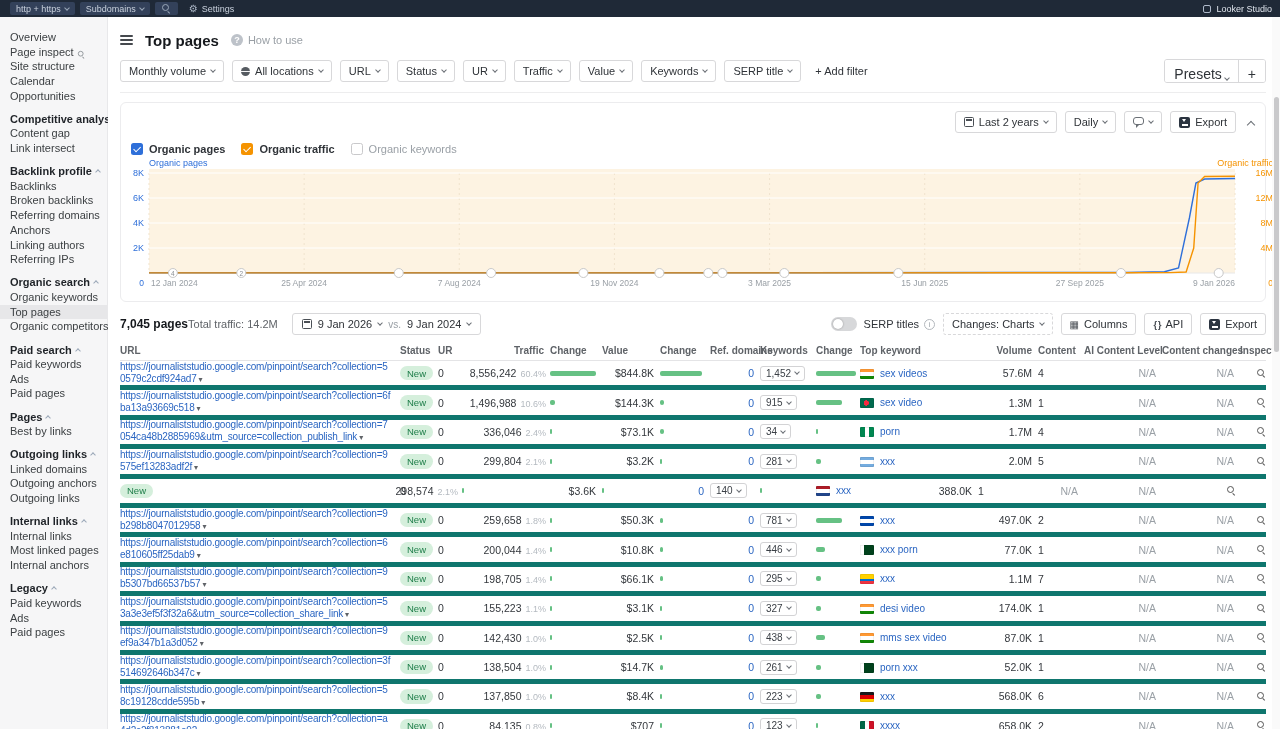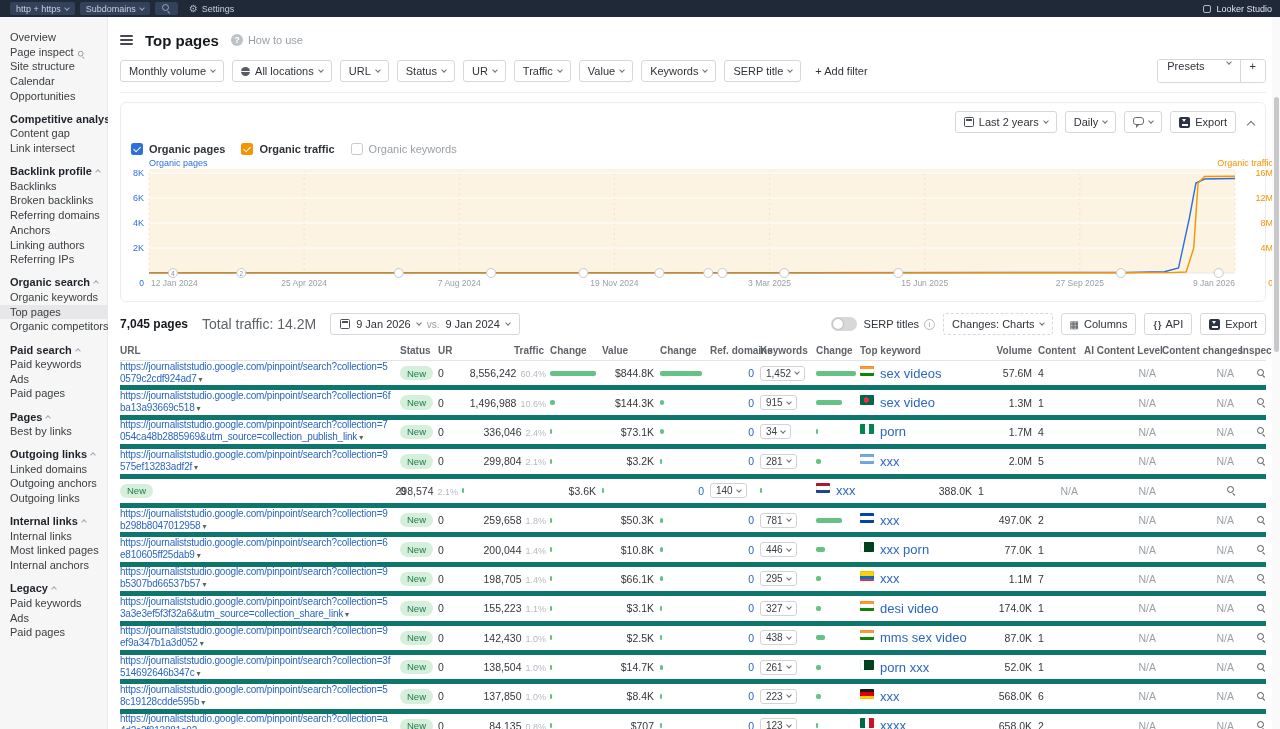--- a/index.html
+++ b/index.html
@@ -42,21 +42,21 @@
   .howto{display:flex;align-items:center;gap:5px;color:#9aa0a6;font-size:11px;cursor:pointer}
   .help{width:12px;height:12px;border-radius:50%;background:#bdc2c9;color:#fff;font-size:9px;font-weight:bold;display:inline-flex;align-items:center;justify-content:center}
   
   .frow{display:flex;align-items:center;gap:8px;margin-top:8px;padding-bottom:9px;border-bottom:1px solid #ededee}
   .chip{height:22px;border:1px solid #d8d8da;border-radius:3px;background:#fff;display:inline-flex;align-items:center;gap:5px;padding:0 8px;font-size:11px;color:#2f3338;cursor:pointer;white-space:nowrap}
   .globe{width:9px;height:9px;border-radius:50%;background:#565b61;position:relative}
   .globe::after{content:"";position:absolute;left:0;right:0;top:4px;height:1px;background:#f6f6f7}
   .addf{font-size:11px;color:#2f3338;margin-left:6px;cursor:pointer;white-space:nowrap}
   .fspacer{flex:1}
   .presets{display:flex;border:1px solid #d8d8da;border-radius:3px;overflow:hidden}
-  .presets .pseg{height:22px;display:flex;align-items:flex-start;gap:22px;padding:0 9px;font-size:11px;color:#2f3338;cursor:pointer;background:#fff}
+  .presets .pseg{height:22px;display:flex;align-items:flex-end;gap:3px;padding:0 9px;font-size:14px;color:#2f3338;cursor:pointer;background:#fff}
   .presets .pseg+.pseg{border-left:1px solid #d8d8da}
   
   .card{border:1px solid #ececee;border-radius:6px;margin-top:9px;padding:7px 8px 2px}
   .crow{display:flex;align-items:center}
   .tabs{display:flex;border:1px solid #d8d8da;border-radius:3px;overflow:hidden}
   .tab{height:22px;display:flex;align-items:center;padding:0 10px;font-size:11px;color:#3a3f45;background:#fff;cursor:pointer}
   .tab.on{background:#f7dcab;color:#4d3a10;font-weight:bold}
   .tab+.tab{border-left:1px solid #d8d8da}
   .cspacer{flex:1}
   .cbtn{height:22px;border:1px solid #d8d8da;border-radius:3px;background:#fff;display:inline-flex;align-items:center;gap:5px;padding:0 8px;font-size:11px;color:#2f3338;cursor:pointer;margin-left:8px;white-space:nowrap}
@@ -72,21 +72,21 @@
   
   .ckrow{display:flex;align-items:center;gap:16px;margin:9px 0 4px 2px}
   .ck{display:flex;align-items:center;gap:6px;font-size:11px;color:#2f3338;cursor:pointer;font-weight:bold}
   .ckbox{width:12px;height:12px;border-radius:2.5px;position:relative;border:1px solid #c9c9cb;background:#fff}
   .ckbox.on{border:none}
   .ckbox.on::after{content:"";position:absolute;left:4px;top:1.5px;width:3.2px;height:6.2px;border:solid #fff;border-width:0 1.6px 1.6px 0;transform:rotate(45deg)}
   .ck.off{color:#9aa0a6;font-weight:normal}
   
   .trow-top{display:flex;align-items:center;margin-top:11px}
   .tcount{font-size:12px;font-weight:bold;color:#16191d}
-  .ttraffic{font-size:14px;color:#5f6368;margin-left:14px}
+  .ttraffic{font-size:11px;color:#5f6368;}
   .datebox{display:flex;align-items:center;gap:6px;border:1px solid #d8d8da;border-radius:3px;height:22px;padding:0 9px;margin-left:14px;font-size:11px;color:#2f3338;cursor:pointer}
   .vs{color:#9aa0a6;font-size:10px}
   .tspacer{flex:1}
   .toggle{width:26px;height:14px;border-radius:7px;background:#d7d8da;position:relative;cursor:pointer;flex-shrink:0}
   .toggle::after{content:"";position:absolute;left:2px;top:2px;width:10px;height:10px;border-radius:50%;background:#fff;box-shadow:0 0 2px rgba(0,0,0,.35)}
   .serp-lb{font-size:11px;color:#2f3338;margin:0 5px 0 7px}
   .info{width:11px;height:11px;border-radius:50%;border:1.2px solid #b3b8bd;color:#9aa0a6;font-size:7.5px;display:inline-flex;align-items:center;justify-content:center;font-style:normal}
   .dashed{border-style:dashed}
   .colsic::before{content:"\25a6";font-size:10px;color:#4a4f55;line-height:1}
   .apiic::before{content:"{ }";font-size:9.5px;color:#4a4f55;font-weight:bold;letter-spacing:-1px}
@@ -110,21 +110,21 @@
   .f-in{background:linear-gradient(#f93 33%,#fff 33% 66%,#128807 66%)}
   .f-bd{background:radial-gradient(circle at 45% 50%,#f42a41 0 28%,#006a4e 30%)}
   .f-ng{background:linear-gradient(90deg,#008751 33%,#fff 33% 66%,#008751 66%)}
   .f-ar{background:linear-gradient(#74acdf 33%,#fff 33% 66%,#74acdf 66%)}
   .f-nl{background:linear-gradient(#ae1c28 33%,#fff 33% 66%,#21468b 66%)}
   .f-sv{background:linear-gradient(#0047ab 33%,#fff 33% 66%,#0047ab 66%)}
   .f-pk{background:linear-gradient(90deg,#fff 25%,#01411c 25%)}
   .f-ec{background:linear-gradient(#ffd100 50%,#0072ce 50% 75%,#ef3340 75%)}
   .f-de{background:linear-gradient(#1a1a1a 33%,#d00 33% 66%,#ffce00 66%)}
   .f-mx{background:linear-gradient(90deg,#006847 33%,#fff 33% 66%,#ce1126 66%)}
-  .tkw{display:flex;align-items:flex-start;font-size:13px}
+  .tkw{display:flex;align-items:flex-end;font-size:10px}
   .na{color:#9aa0a6}
   .insp{display:flex;justify-content:flex-end;padding-right:4px}
   
   .scrollbar{position:absolute;right:0;top:17px;width:8px;height:712px;background:#fafafa}
   .scroll-thumb{position:absolute;left:1.5px;top:80px;width:5px;height:255px;border-radius:3px;background:#c9c9cb}
 </style>
 </head>
 <body>
 
 <div class="topbar">

